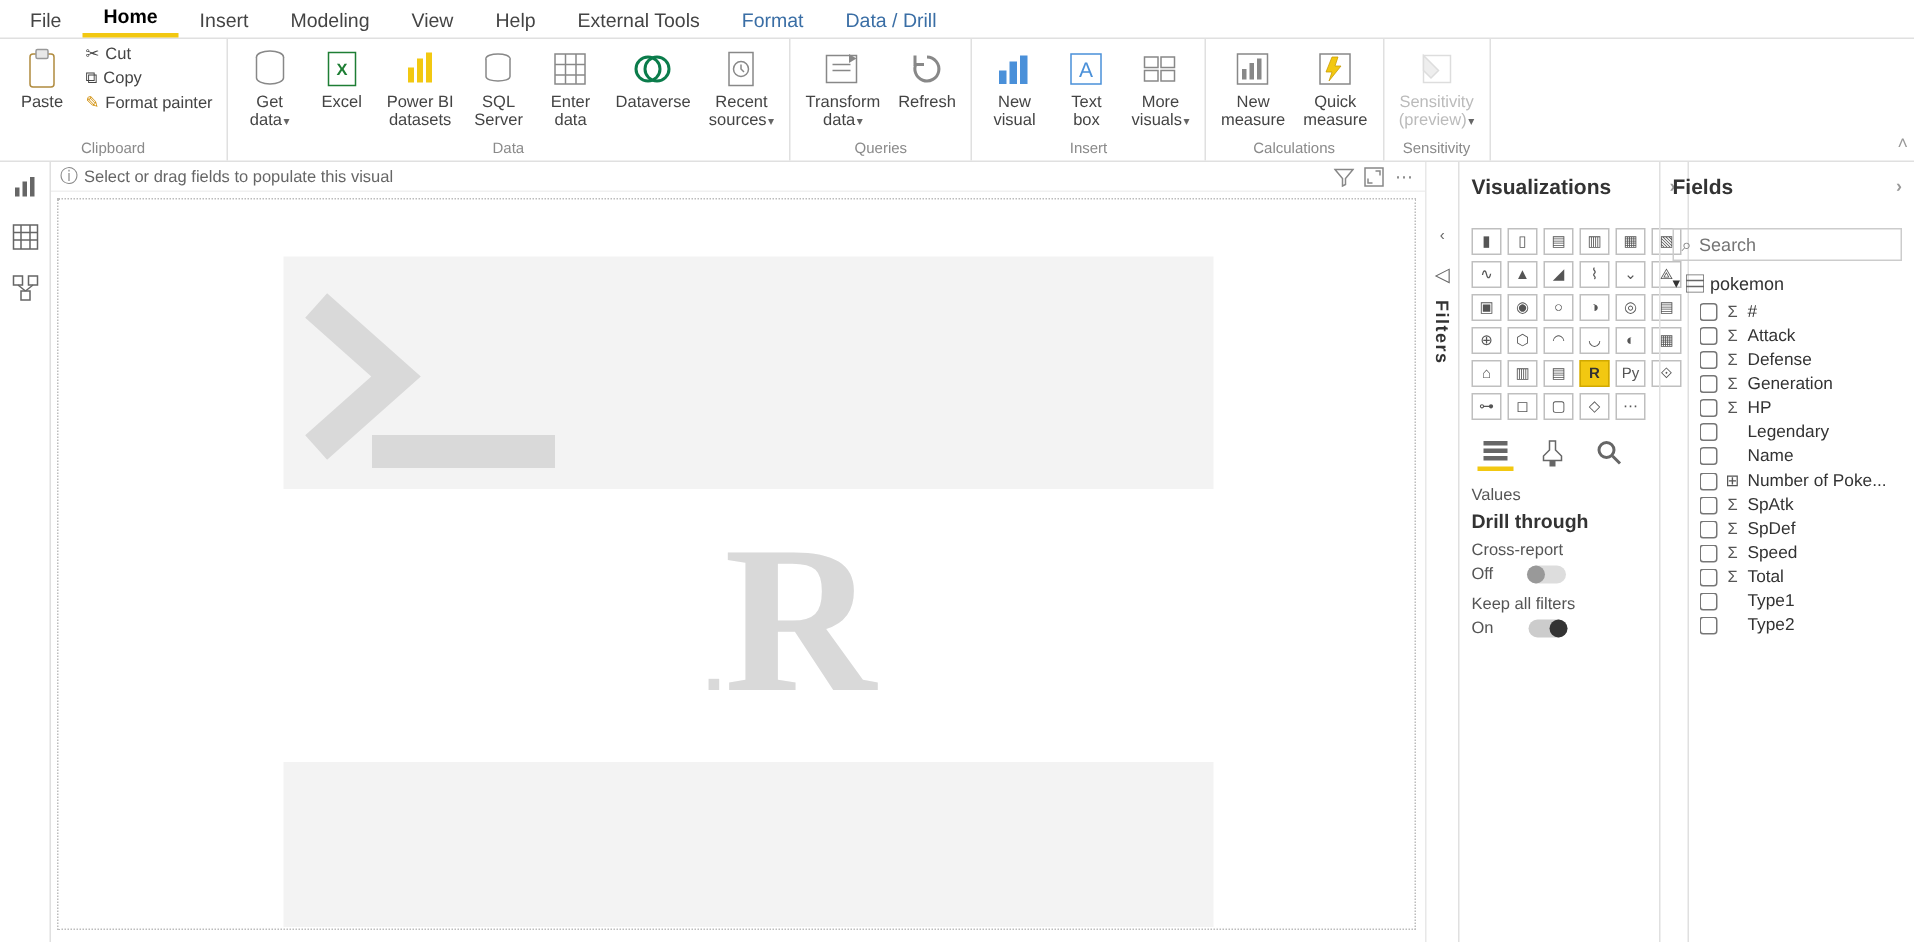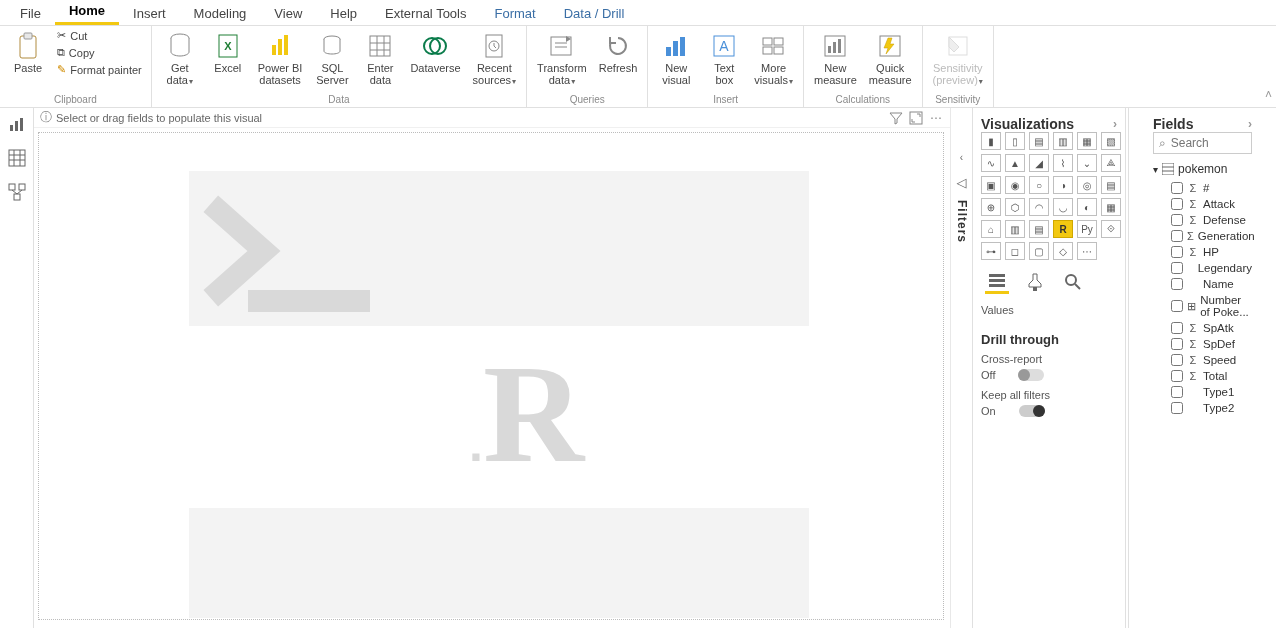--- a/index.html
+++ b/index.html
@@ -37,40 +37,40 @@
 .canvas-inner { position: absolute; left: 4px; right: 6px; top: 24px; bottom: 8px; border: 1px dotted #bcbcbc; background: #fff; }
 .placeholder-box { position: absolute; background: #f3f3f3; }
 
 
 .filters-rail { position: absolute; right: 326px; top: 108px; width: 22px; bottom: 0; background: #fff; border-left: 1px solid #e8e8e8; display: flex; flex-direction: column; align-items: center; padding-top: 44px; }
 .vlabel { writing-mode: vertical-rl; font-size: 12px; font-weight: 600; color: #333; letter-spacing: 1px; }
 .exp-caret { font-size: 10px; color: #666; cursor: pointer; margin-bottom: 12px; }
 
 
 .viz-pane { position: absolute; right: 150px; top: 108px; width: 154px; bottom: 0; border-left: 1px solid #e0e0e0; border-right: 1px solid #e0e0e0; padding: 8px 8px; overflow: hidden; }
-.pane-title { font-size: 14px; font-weight: 600; color: #333; margin-bottom: 0; display: flex; align-items: center; justify-content: space-between; }
+.pane-title { font-size: 14px; font-weight: 600; color: #333; margin-bottom: 20px; display: flex; align-items: center; justify-content: space-between; }
 .pane-title .chev { font-size: 12px; color: #999; cursor: pointer; }
 .viz-grid { display: grid; grid-template-columns: repeat(6, 20px); gap: 4px 4px; margin-bottom: 10px; }
 .viz-cell { width: 20px; height: 18px; background: #fff; border: 1px solid #bfbfbf; display: flex; align-items: center; justify-content: center; font-size: 10px; color: #555; cursor: pointer; }
 .viz-cell.selected { background: #f2c811; border-color: #d0a800; color: #333; font-weight: 700; }
 .viz-tools { display: flex; gap: 14px; margin: 6px 0 10px 4px; }
 .viz-tools .tool { width: 24px; height: 24px; display: flex; align-items: center; justify-content: center; cursor: pointer; }
 .viz-tools .tool.active { border-bottom: 3px solid #f2c811; }
 .section-label { font-size: 11px; color: #555; margin-bottom: 4px; }
 .dropzone { border: 1px dashed #d0d0d0; background: #fafafa; font-size: 11px; color: #999; padding: 6px 6px; margin-bottom: 10px; }
-.drill-title { font-size: 13px; font-weight: 600; margin: 16px 0 6px 0; }
+.drill-title { font-size: 13px; font-weight: 600; margin: 4px 0 6px 0; }
 .toggle-row { font-size: 11px; color: #555; display: flex; align-items: center; gap: 23px; margin-bottom: 8px; }
 .toggle { width: 26px; height: 12px; border-radius: 6px; background: #ddd; position: relative; }
 .toggle .knob { width: 12px; height: 12px; border-radius: 50%; background: #555; position: absolute; top: 0; }
 .toggle.off .knob { left: 0; background: #999; }
 .toggle.on .knob { right: 0; background: #333; }
 .toggle.on { background: #ccc; }
 
 
-.fields-pane { position: absolute; right: 0; top: 108px; width: 148px; bottom: 0; border-left: 1px solid #e0e0e0; padding: 8px 24px; overflow: hidden; }
+.fields-pane { position: absolute; right: 0; top: 108px; width: 170px; bottom: 0; border-left: 1px solid #e0e0e0; padding: 8px 8px; overflow: hidden; }
 .search-box { display: flex; align-items: center; border: 1px solid #ccc; padding: 3px 5px; gap: 5px; margin-bottom: 8px; }
 .search-box input { border: none; outline: none; font-size: 12px; flex: 1; background: transparent; }
 .table-row { display: flex; align-items: center; gap: 4px; font-size: 12px; color: #333; cursor: pointer; margin-bottom: 4px; }
 .field-row { display: flex; align-items: center; gap: 4px; font-size: 11.5px; color: #333; padding: 2px 0 2px 18px; }
 .field-row input[type=checkbox] { width: 12px; height: 12px; }
 .sigma { font-family: "Segoe UI Symbol", Arial; font-size: 11px; color: #555; width: 12px; text-align: center; }
 .hier { font-size: 11px; color: #555; width: 12px; text-align: center; }
 
 svg { display: block; }
 </style>

